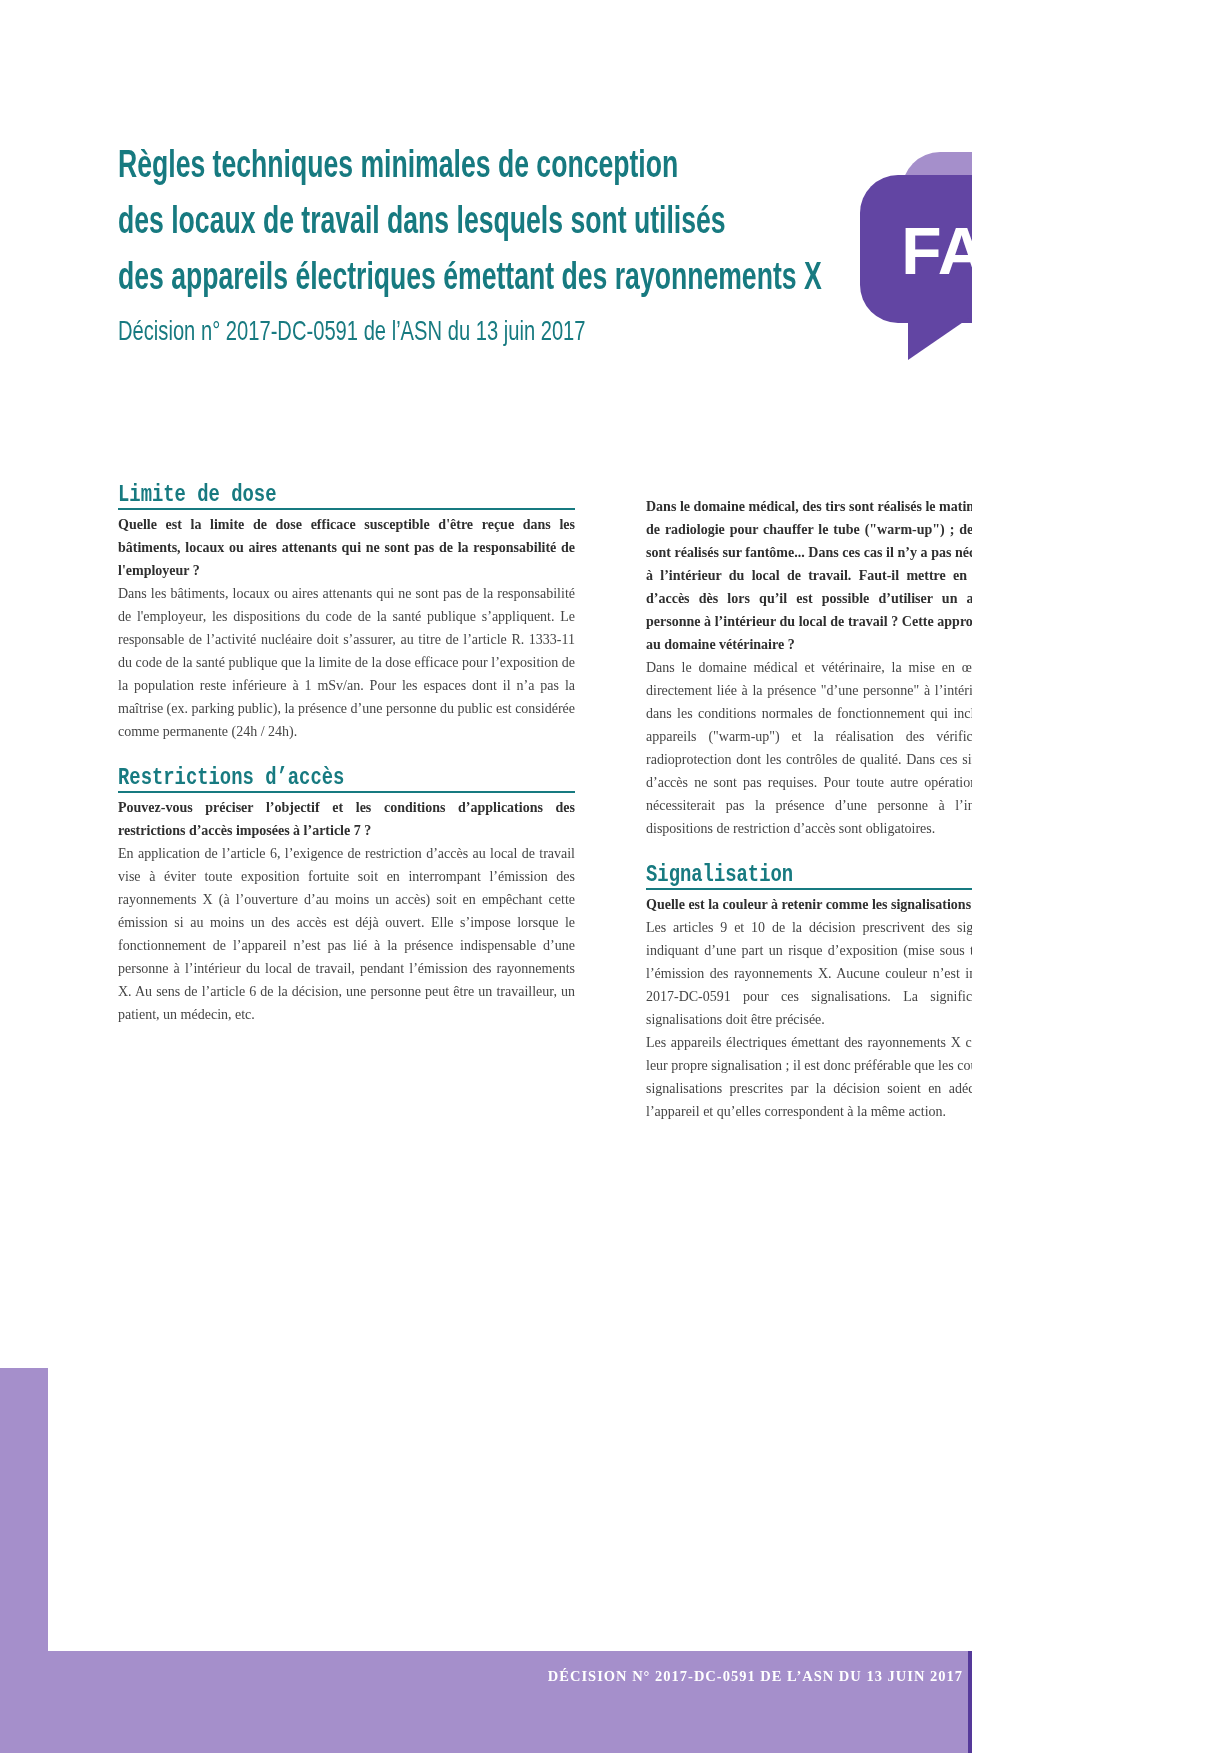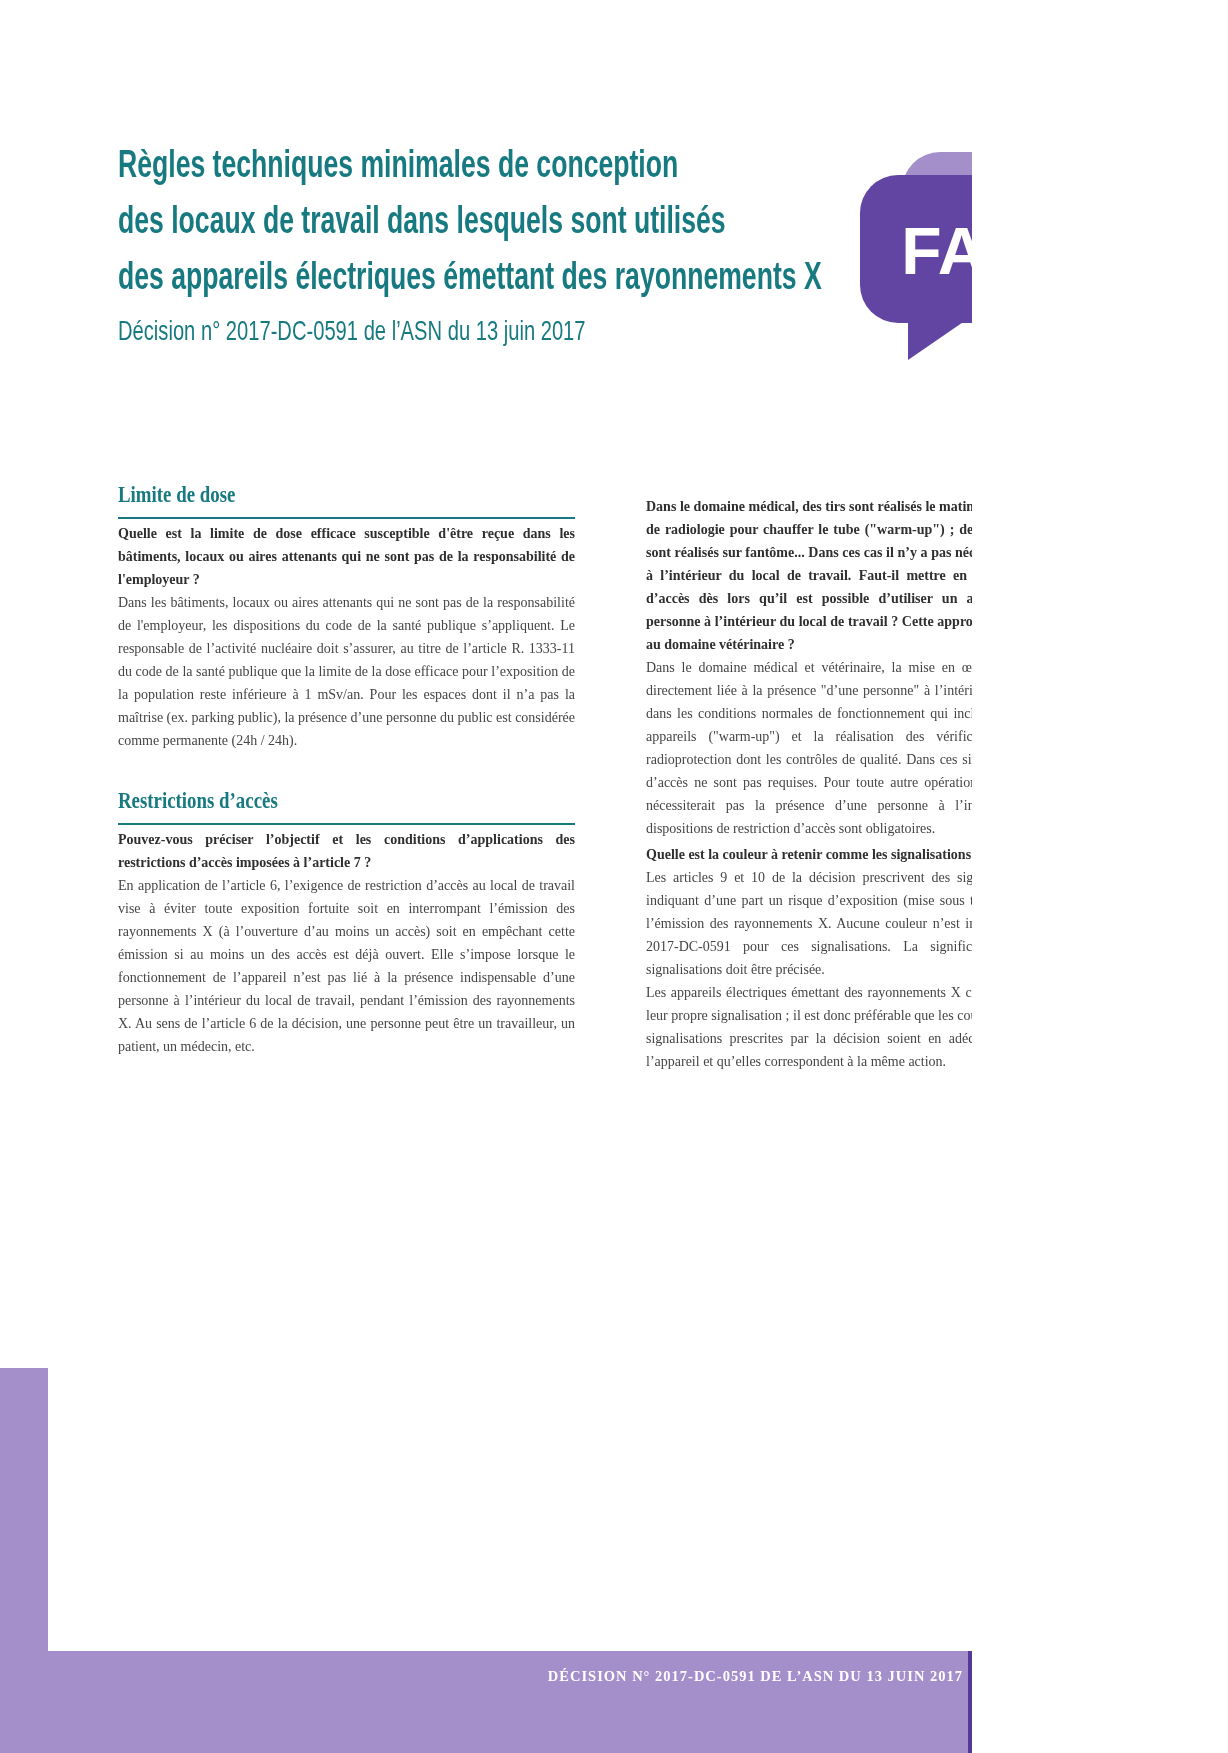--- a/index.html
+++ b/index.html
@@ -28,26 +28,26 @@
     color:var(--teal);font-size:28px;line-height:54px;
     transform:scaleX(0.72);transform-origin:left;white-space:nowrap;
   }
   .faq-icon{position:absolute;left:860px;top:152px;}
 
   
   .col{position:absolute;top:482px;width:457px;}
   .col-left{left:118px;}
   .col-right{left:646px;}
   h2.sec{
-    margin:0;border-bottom:2px solid var(--teal);padding-bottom:9px;
-    font-family:Liberation Serif, serif;font-weight:bold;
+    margin:0;border-bottom:2px solid var(--teal);
+    font-family:Liberation Mono, monospace;font-weight:bold;
     color:var(--teal);font-size:23px;line-height:26px;
   }
   h2.sec .cond{display:inline-block;transform:scaleX(0.82);transform-origin:left;white-space:nowrap;}
-  h2.mt{margin-top:36px;}
+  h2.mt{margin-top:22px;}
   .qa p{font-size:14px;line-height:23px;text-align:justify;margin:0;}
   p.question{font-weight:bold;color:var(--text-bold);margin-top:3px;}
   p.answer{font-weight:normal;color:var(--text-body);}
 
   
   .side-strip{position:absolute;left:0;top:1368px;width:48px;height:283px;background:var(--purple-light);}
   .footer-band{position:absolute;left:0;top:1651px;width:1228px;height:102px;background:var(--purple-light);}
   .footer-text{
     position:absolute;right:265px;top:17px;color:#ffffff;
     font-family:"Liberation Serif",serif;font-weight:bold;
@@ -86,20 +86,21 @@
 
     <h2 class="sec mt"><span class="cond">Restrictions d’accès</span></h2>
     <p class="question">Pouvez-vous préciser l’objectif et les conditions d’applications des restrictions d’accès imposées à l’article 7 ?</p>
     <p class="answer">En application de l’article 6, l’exigence de restriction d’accès au local de travail vise à éviter toute exposition fortuite soit en interrompant l’émission des rayonnements X (à l’ouverture d’au moins un accès) soit en empêchant cette émission si au moins un des accès est déjà ouvert. Elle s’impose lorsque le fonctionnement de l’appareil n’est pas lié à la présence indispensable d’une personne à l’intérieur du local de travail, pendant l’émission des rayonnements X. Au sens de l’article 6 de la décision, une personne peut être un travailleur, un patient, un médecin, etc.</p>
   </div>
 
   <div class="col col-right qa">
     <p class="question" style="margin-top:13px;">Dans le domaine médical, des tirs sont réalisés le matin sur tous les appareils de radiologie pour chauffer le tube ("warm-up") ; des contrôles de qualité sont réalisés sur fantôme... Dans ces cas il n’y a pas nécessité d’une personne à l’intérieur du local de travail. Faut-il mettre en place les restrictions d’accès dès lors qu’il est possible d’utiliser un appareil sans aucune personne à l’intérieur du local de travail ? Cette approche est-elle applicable au domaine vétérinaire ?</p>
     <p class="answer">Dans le domaine médical et vétérinaire, la mise en œuvre de l’appareil, est directement liée à la présence "d’une personne" à l’intérieur du local de travail, dans les conditions normales de fonctionnement qui incluent la préchauffe des appareils ("warm-up") et la réalisation des vérifications techniques de radioprotection dont les contrôles de qualité. Dans ces situations les restrictions d’accès ne sont pas requises. Pour toute autre opération ou utilisation qui ne nécessiterait pas la présence d’une personne à l’intérieur du local, les dispositions de restriction d’accès sont obligatoires.</p>
 
+    <h2 class="sec mt"><span class="cond">Signalisation</span></h2>
     <p class="question">Quelle est la couleur à retenir comme les signalisations lumineuses ?</p>
     <p class="answer">Les articles 9 et 10 de la décision prescrivent des signalisations lumineuses indiquant d’une part un risque d’exposition (mise sous tension) et d’autre part l’émission des rayonnements X. Aucune couleur n’est imposée par la décision 2017-DC-0591 pour ces signalisations. La signification des différentes signalisations doit être précisée.</p>
     <p class="answer">Les appareils électriques émettant des rayonnements X comportent nécessiterait leur propre signalisation ; il est donc préférable que les couleurs retenues pour les signalisations prescrites par la décision soient en adéquation avec celles de l’appareil et qu’elles correspondent à la même action.</p>
   </div>
 
   <div class="side-strip"></div>
   <div class="footer-band">
     <div class="footer-text">DÉCISION N° 2017-DC-0591 DE L’ASN DU 13 JUIN 2017</div>
     <div class="footer-square"></div>
   </div>

